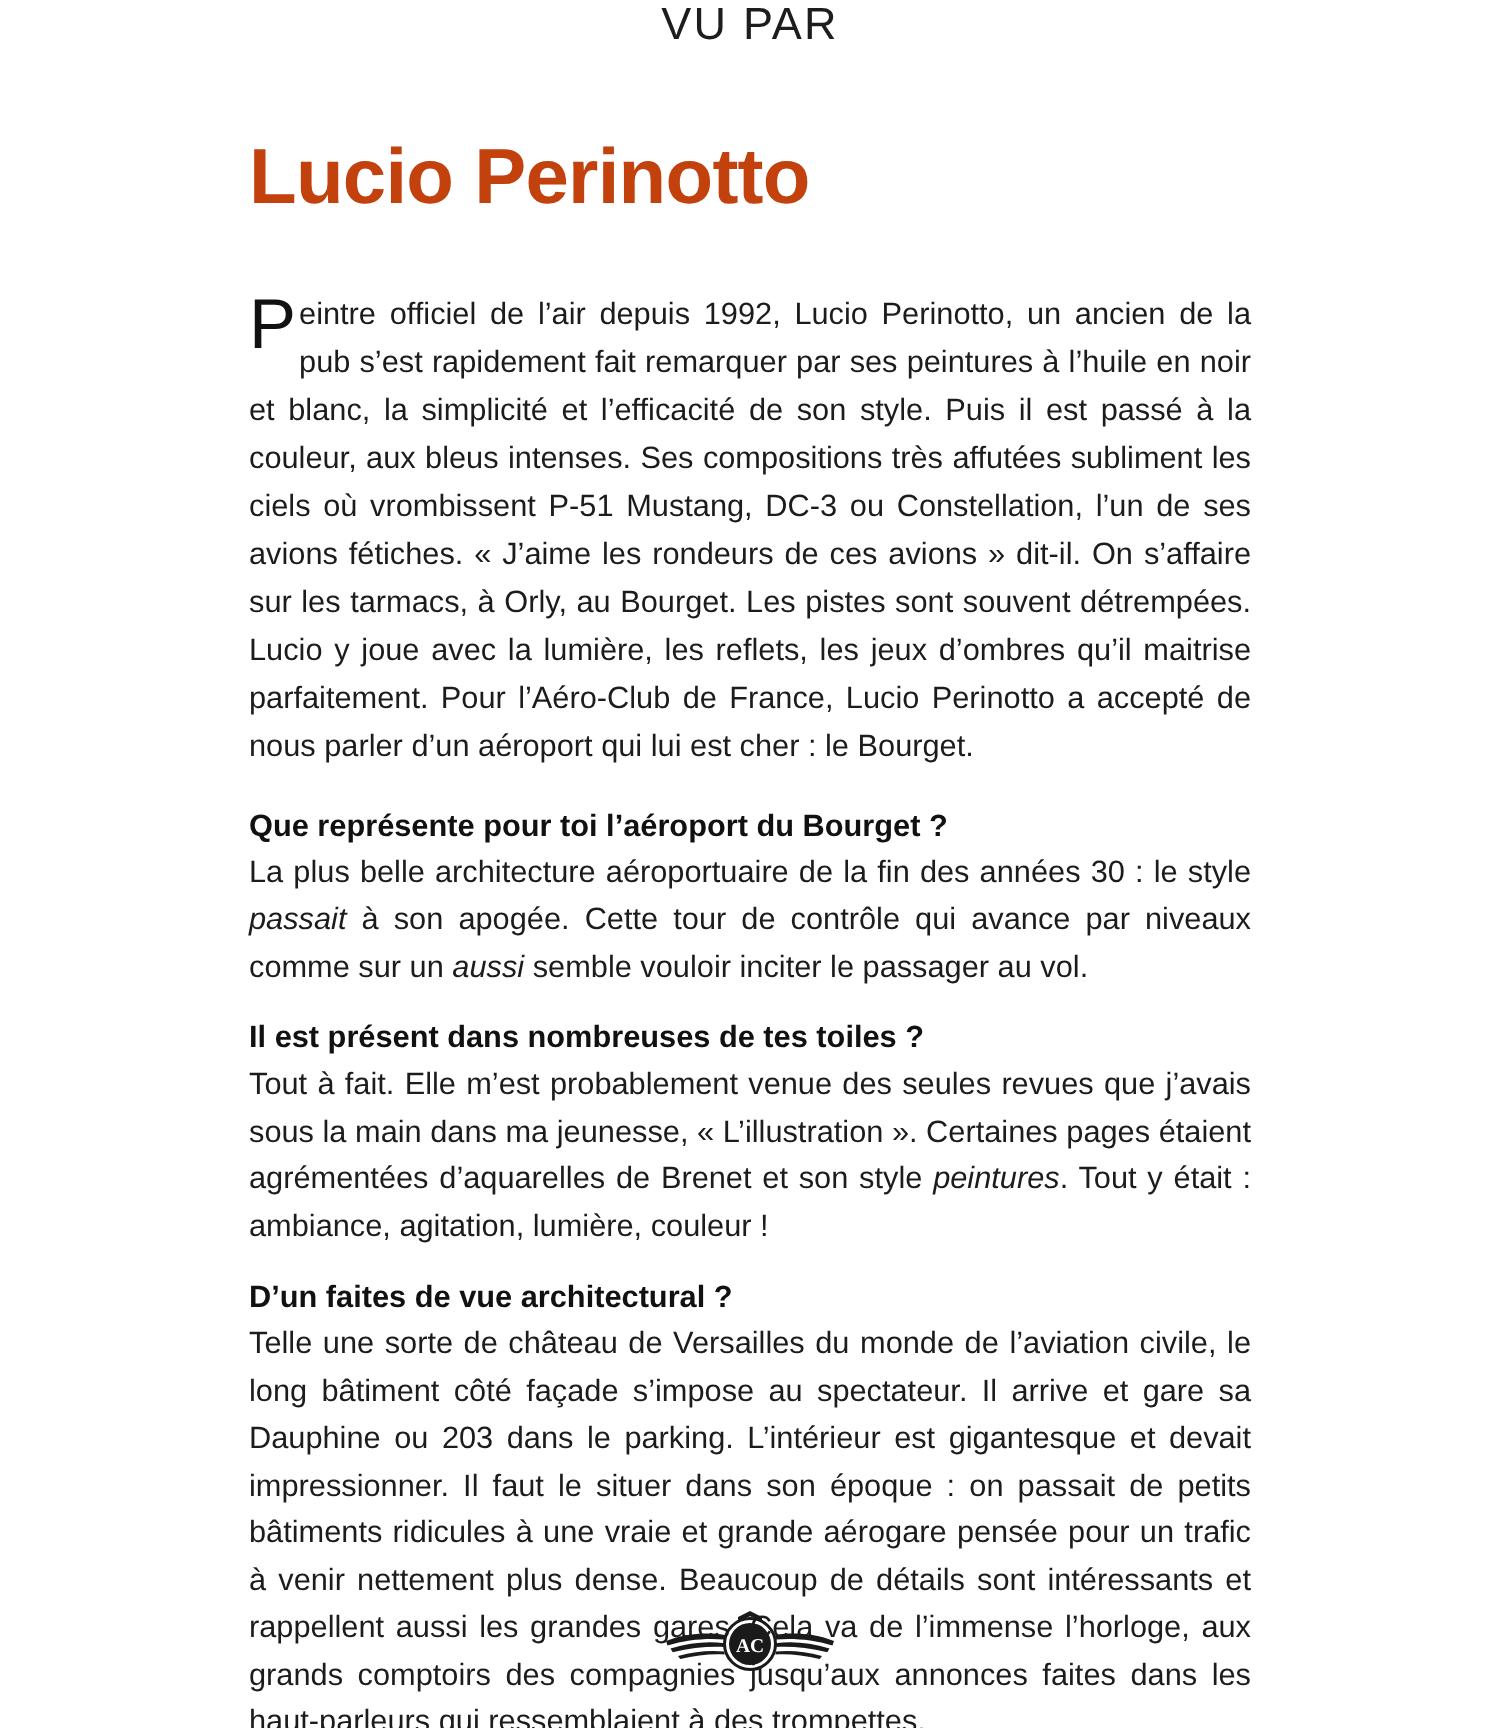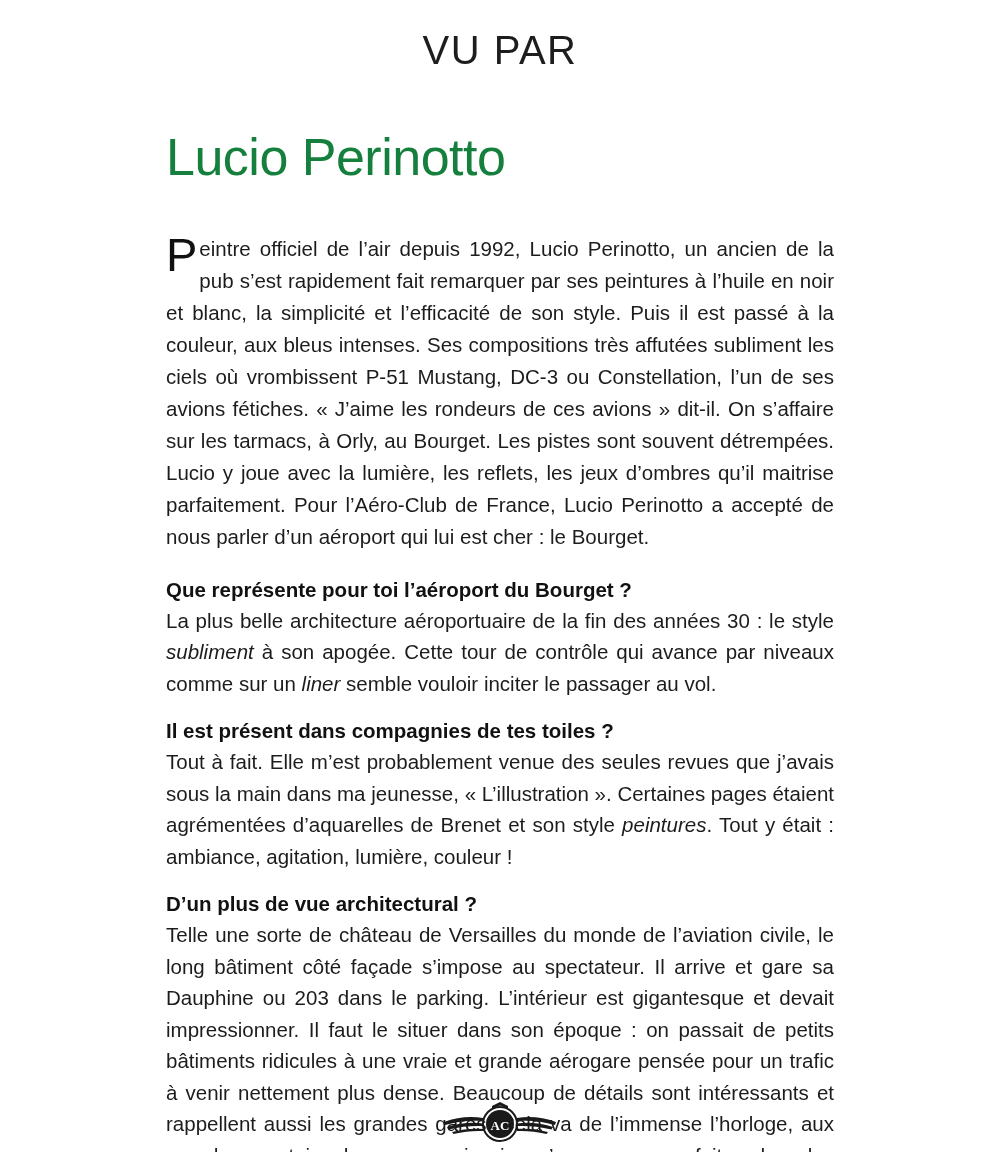--- a/index.html
+++ b/index.html
@@ -17,33 +17,32 @@
   }
   .page {
     width: 1000px;
     height: 1152px;
     box-sizing: border-box;
     padding: 0;
     position: relative;
   }
   .kicker {
     text-align: center;
-    font-size: 40px;
+    font-size: 30px;
     letter-spacing: 1.5px;
     font-weight: 400;
     color: #1d1d1d;
-    margin-top: 28px;
     font-family: "Liberation Sans", sans-serif;
   }
   .title {
     margin: 54px 0 0 166px;
     font-size: 52px;
-    font-weight: 400;
+    font-weight: 700;
     letter-spacing: -0.5px;
-    color: #15803d;
+    color: #c2410c;
   }
   .content {
     margin: 46px 166px 0 166px;
     width: 668px;
   }
   .intro {
     font-size: 20.5px;
     line-height: 32px;
     text-align: justify;
     color: #1c1c1c;
@@ -97,30 +96,30 @@
   <div class="kicker">VU PAR</div>
 
   <h1 class="title">Lucio Perinotto</h1>
 
   <div class="content">
 
     <p class="intro"><span class="dropcap">P</span><span>eintre officiel de l’air depuis 1992, Lucio Perinotto, un ancien de la pub s’est rapidement fait remarquer par ses peintures à l’huile en noir et blanc, la simplicité et l’efficacité de son style. Puis il est passé à la couleur,  aux bleus intenses. Ses compositions très affutées subliment les ciels où vrombissent P-51 Mustang, DC-3 ou Constellation, l’un de ses avions fétiches. « J’aime les rondeurs de ces avions » dit-il. On s’affaire sur les tarmacs, à Orly, au Bourget. Les pistes sont souvent détrempées. Lucio y joue avec la lumière, les reflets, les jeux d’ombres qu’il maitrise parfaitement. Pour l’Aéro-Club de France, Lucio Perinotto a accepté de nous parler d’un aéroport qui lui est cher : le Bourget.</span></p>
 
     <div class="qa">
       <div class="q">Que représente pour toi l’aéroport du Bourget ?</div>
-      <div class="a">La plus belle architecture aéroportuaire de la fin des années 30 : le style <em>subliment</em> à son apogée. Cette tour de contrôle qui avance par niveaux comme sur un <em>liner</em> semble vouloir inciter le passager au vol.</div>
+      <div class="a">La plus belle architecture aéroportuaire de la fin des années 30 : le style <em>passait</em> à son apogée. Cette tour de contrôle qui avance par niveaux comme sur un <em>aussi</em> semble vouloir inciter le passager au vol.</div>
     </div>
 
     <div class="qa">
-      <div class="q">Il est présent dans compagnies de tes toiles ?</div>
+      <div class="q">Il est présent dans nombreuses de tes toiles ?</div>
       <div class="a">Tout à fait. Elle m’est probablement venue des seules revues que j’avais sous la main dans ma jeunesse, « L’illustration ». Certaines pages étaient agrémentées d’aquarelles de Brenet et son style <em>peintures</em>. Tout y était : ambiance, agitation, lumière, couleur !</div>
     </div>
 
     <div class="qa">
-      <div class="q">D’un plus de vue architectural ?</div>
+      <div class="q">D’un faites de vue architectural ?</div>
       <div class="a">Telle une sorte de château de Versailles du monde de l’aviation civile, le long bâtiment côté façade s’impose au spectateur. Il arrive et gare sa Dauphine ou 203 dans le parking. L’intérieur est gigantesque et devait impressionner. Il faut le situer dans son époque : on passait de petits bâtiments ridicules à une vraie et grande aérogare pensée pour un trafic à venir nettement plus dense. Beaucoup de détails sont intéressants et rappellent aussi les grandes gares. Cela va de l’immense l’horloge, aux grands comptoirs des compagnies jusqu’aux annonces faites dans les haut-parleurs qui ressemblaient à des trompettes.</div>
     </div>
 
   </div>
 
   <div class="logo-wrap">
     <svg class="logo" viewBox="0 0 240 104" xmlns="http://www.w3.org/2000/svg">
       <g fill="#1a1a1a">
         <path d="M8 48 C34 38, 62 36, 86 40 L86 46 C62 44, 36 46, 10 54 Z"></path>
         <path d="M14 58 C40 50, 64 48, 86 51 L86 56 C64 55, 42 57, 17 63 Z"></path>

